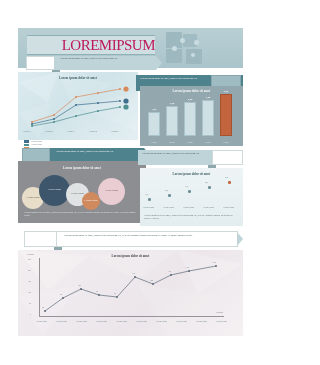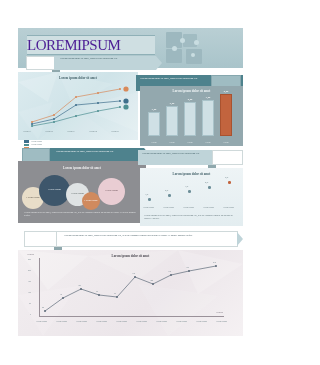--- a/index.html
+++ b/index.html
@@ -6,22 +6,22 @@
   body{width:256px;height:365px;overflow:hidden;
        font-family:"Liberation Serif",serif;}
   #page{position:absolute;left:18px;top:28px;width:225px;height:312px;
         background:#ffffff;overflow:hidden;}
 
   
   .hdr{position:absolute;left:0;top:0;width:225px;height:40px;
        background:linear-gradient(180deg,#b9cfd4 0%,#a9c4ca 100%);}
   .hdr-title{position:absolute;left:9px;top:7px;width:128px;height:18px;
        background:#cfdfe2;border-top:1px solid #8fb0b7;border-bottom:1px solid #8fb0b7;
-       color:#4c1d95;font-size:15px;letter-spacing:-0.5px;line-height:18px;
-       text-align:left;font-family:"Liberation Serif",serif;white-space:nowrap;
+       color:#be185d;font-size:15px;letter-spacing:-0.5px;line-height:18px;
+       text-align:right;font-family:"Liberation Serif",serif;white-space:nowrap;
        overflow:hidden;}
   .puzzle{position:absolute;}
   .pz{position:absolute;background:#9db8bf;}
 
   
   .ribbon{position:absolute;height:14px;}
   .ribbon .tag{position:absolute;left:0;top:0;width:30px;height:14px;
        background:#ffffff;border:1px solid #cfd9da;box-sizing:border-box;}
   .ribbon .body{position:absolute;left:28px;top:0;right:0;height:14px;
        background:#bfd4d9;}

